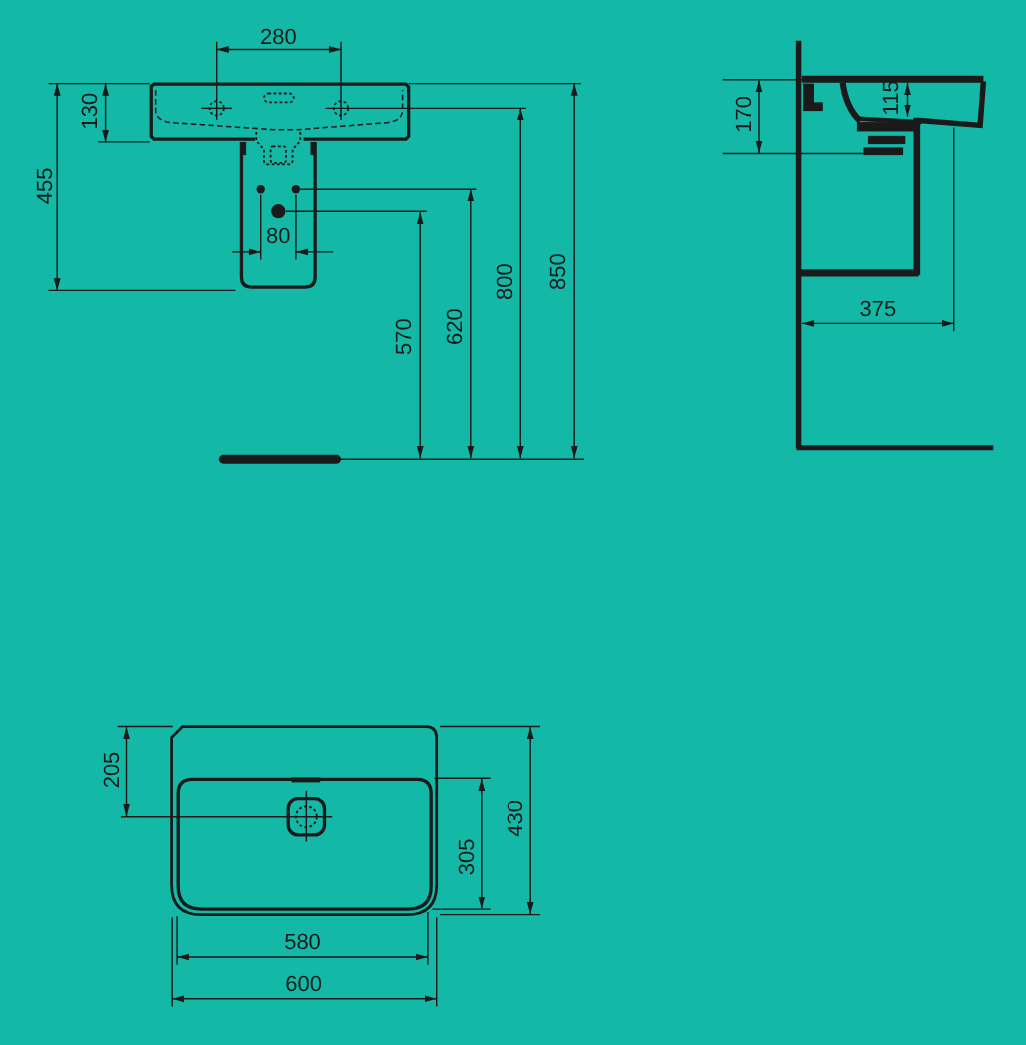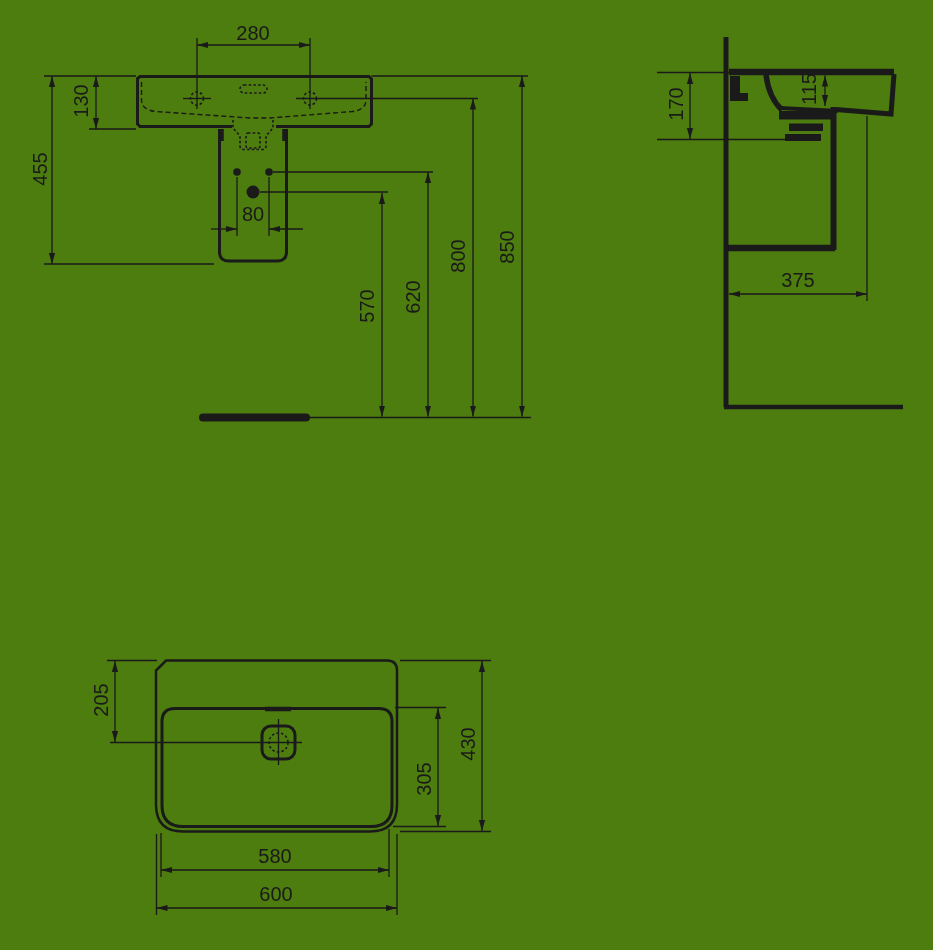--- a/index.html
+++ b/index.html
@@ -1,19 +1,19 @@
 <!DOCTYPE html>
 <html><head>
 <meta charset="utf-8">
 <style>
   html,body{margin:0;padding:0;background:#fff;}
   .canvas{
     position:relative;
     width:933px;height:950px;
-    background:#4d7c0f;
+    background:#14b8a6;
     font-family:"Liberation Sans","DejaVu Sans",sans-serif;
   }
   svg{position:absolute;left:0;top:0;}
   text{
     font-family:"Liberation Sans","DejaVu Sans",sans-serif;
     font-size:20px;
     fill:#1a1a1a;
   }
   .thin{stroke:#1a1a1a;stroke-width:1.3;fill:none;}
   .dim{stroke:#1a1a1a;stroke-width:1.3;fill:none;}

